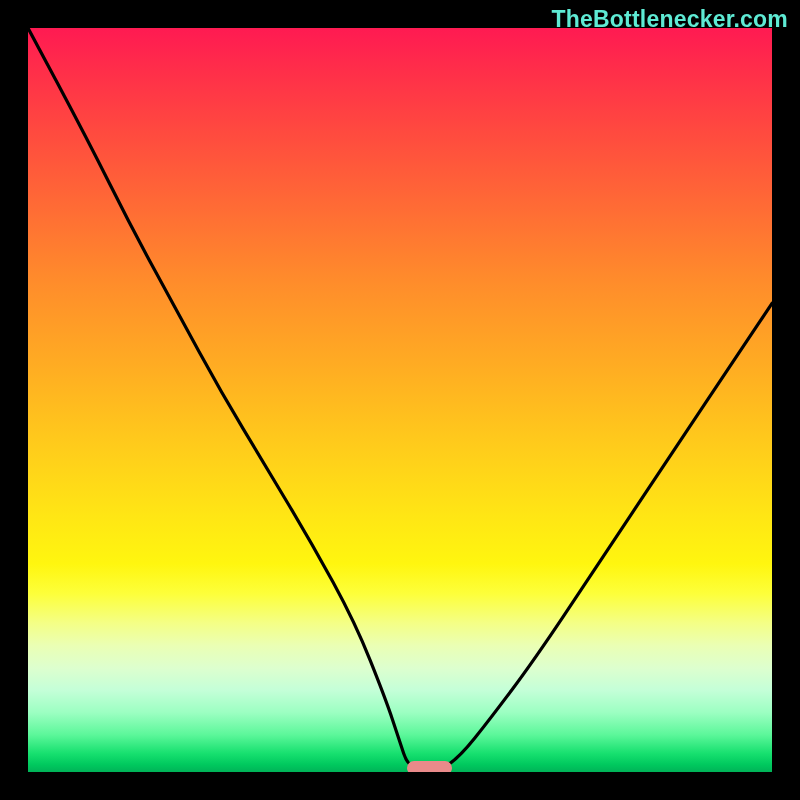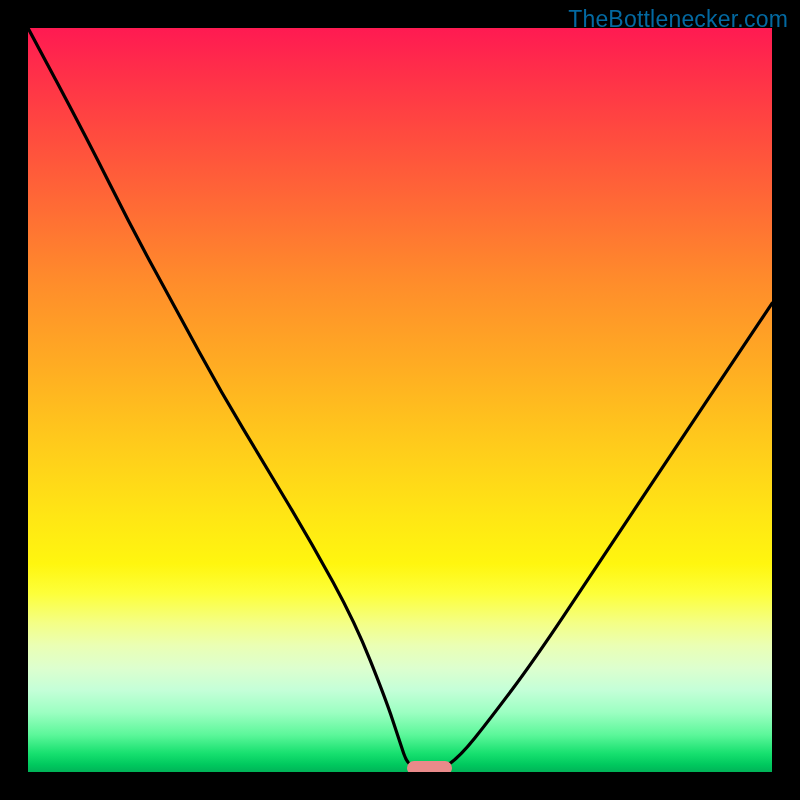--- a/index.html
+++ b/index.html
@@ -68,24 +68,24 @@
   .marker {
     position: absolute;
     height: 14px;
     border-radius: 7px;
     background: #e98a8a; 
   }
   .watermark {
     position: absolute;
     top: 6px;
     right: 12px;
-    color: #0369a1;
+    color: #5eead4;
     font-size: 23px;
     letter-spacing: 0.2px;
-    font-weight: 400;
+    font-weight: 700;
     user-select: none;
   }
 </style>
 </head>
 <body>
 
 <div class="frame">
 
   <div class="plot-area">
     <div class="gradient-bg"></div>

